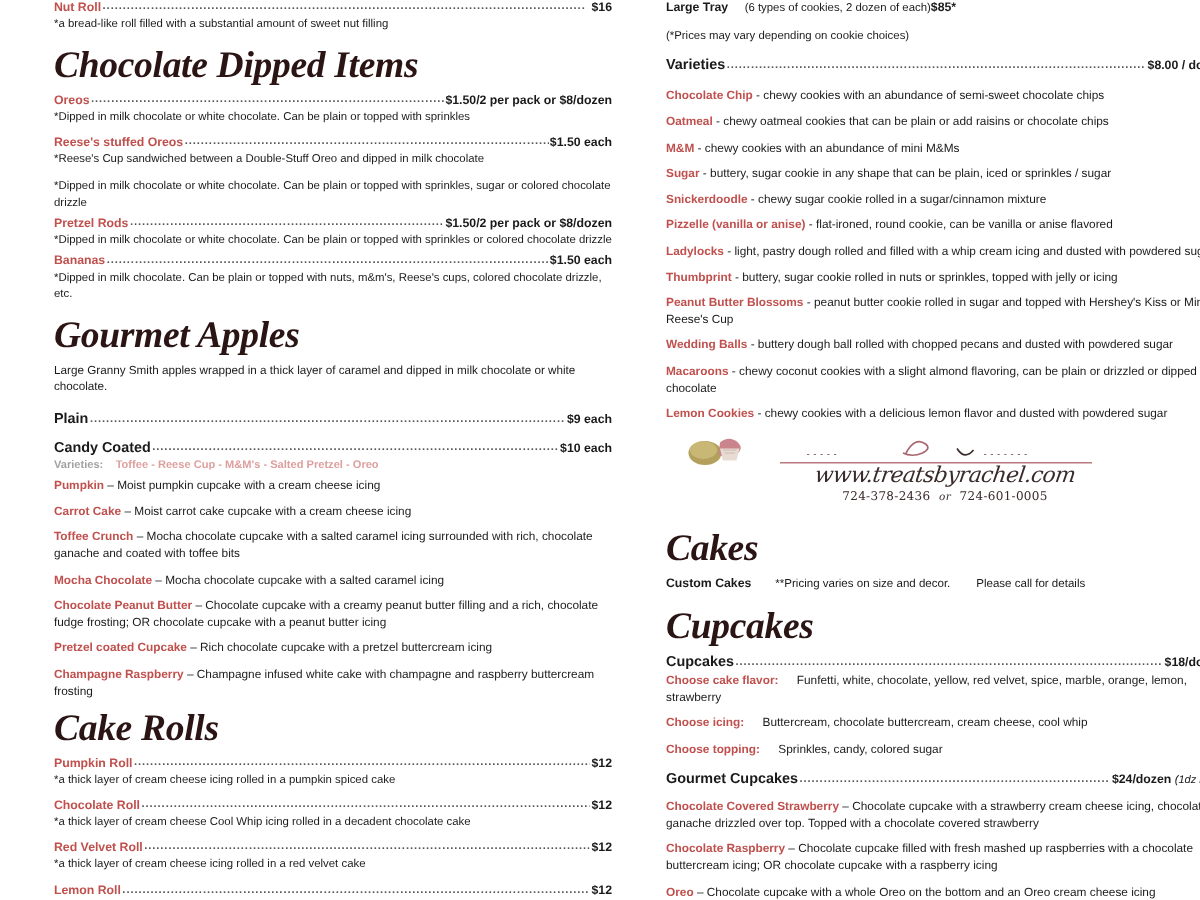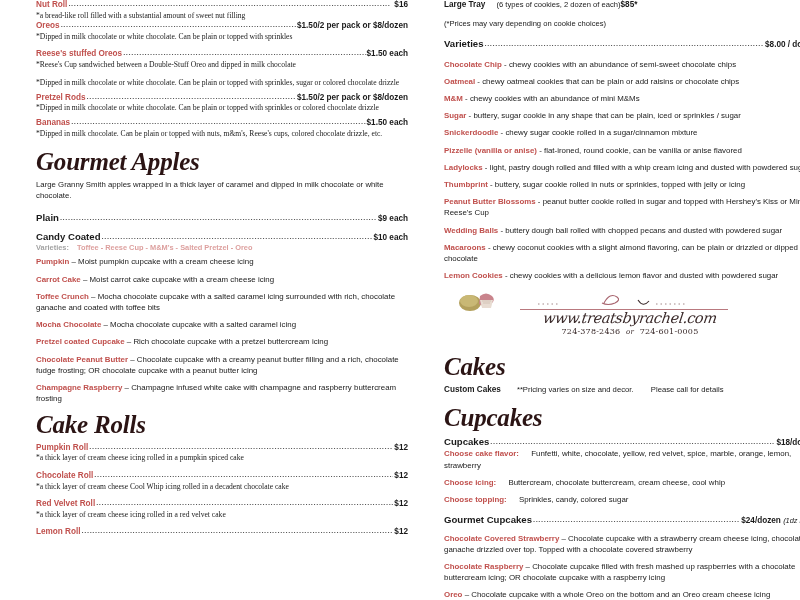--- a/index.html
+++ b/index.html
@@ -81,21 +81,20 @@
     font-size: 7.4px;
   }
 
   
   .desc {
     font-size: 7.6px;
     line-height: 1.38;
     color: #1a1a1a;
     margin: 0.5px 0 0 0;
     font-weight: normal;
-    font-family: Liberation Serif, serif;
   }
   .gap { height: 7px; }
   .gap-sm { height: 4px; }
 
   
   .entry {
     font-size: 7.9px;
     line-height: 1.42;
     margin: 0 0 6px 0;
   }
@@ -234,20 +233,21 @@
 
   <div class="col col-left">
 
     <div class="row">
       <span class="nm">Nut Roll</span>
       <span class="dots"></span>
       <span class="pr">$16</span>
     </div>
     <div class="desc">*a bread-like roll filled with a substantial amount of sweet nut filling</div>
 
+    <div class="section-head">Chocolate Dipped Items</div>
 
     <div class="row">
       <span class="nm">Oreos</span>
       <span class="dots"></span>
       <span class="pr">$1.50/2 per pack or $8/dozen</span>
     </div>
     <div class="desc">*Dipped in milk chocolate or white chocolate. Can be plain or topped with sprinkles</div>
     <div class="gap"></div>
 
     <div class="row">
@@ -308,26 +308,26 @@
     </div>
     <div class="entry">
       <span class="ename">Toffee Crunch</span>
       <span class="etext">– Mocha chocolate cupcake with a salted caramel icing surrounded with rich, chocolate ganache and coated with toffee bits</span>
     </div>
     <div class="entry">
       <span class="ename">Mocha Chocolate</span>
       <span class="etext">– Mocha chocolate cupcake with a salted caramel icing</span>
     </div>
     <div class="entry">
+      <span class="ename">Chocolate Peanut Butter</span>
+      <span class="etext">– Chocolate cupcake with a creamy peanut butter filling and a rich, chocolate fudge frosting; OR chocolate cupcake with a peanut butter icing</span>
+    </div>
+    <div class="entry">
       <span class="ename">Pretzel coated Cupcake</span>
       <span class="etext">– Rich chocolate cupcake with a pretzel buttercream icing</span>
-    </div>
-    <div class="entry">
-      <span class="ename">Chocolate Peanut Butter</span>
-      <span class="etext">– Chocolate cupcake with a creamy peanut butter filling and a rich, chocolate fudge frosting; OR chocolate cupcake with a peanut butter icing</span>
     </div>
     <div class="entry">
       <span class="ename">Champagne Raspberry</span>
       <span class="etext">– Champagne infused white cake with champagne and raspberry buttercream frosting</span>
     </div>
 
     <div class="section-head tight">Cake Rolls</div>
 
     <div class="row">
       <span class="nm">Pumpkin Roll</span>

